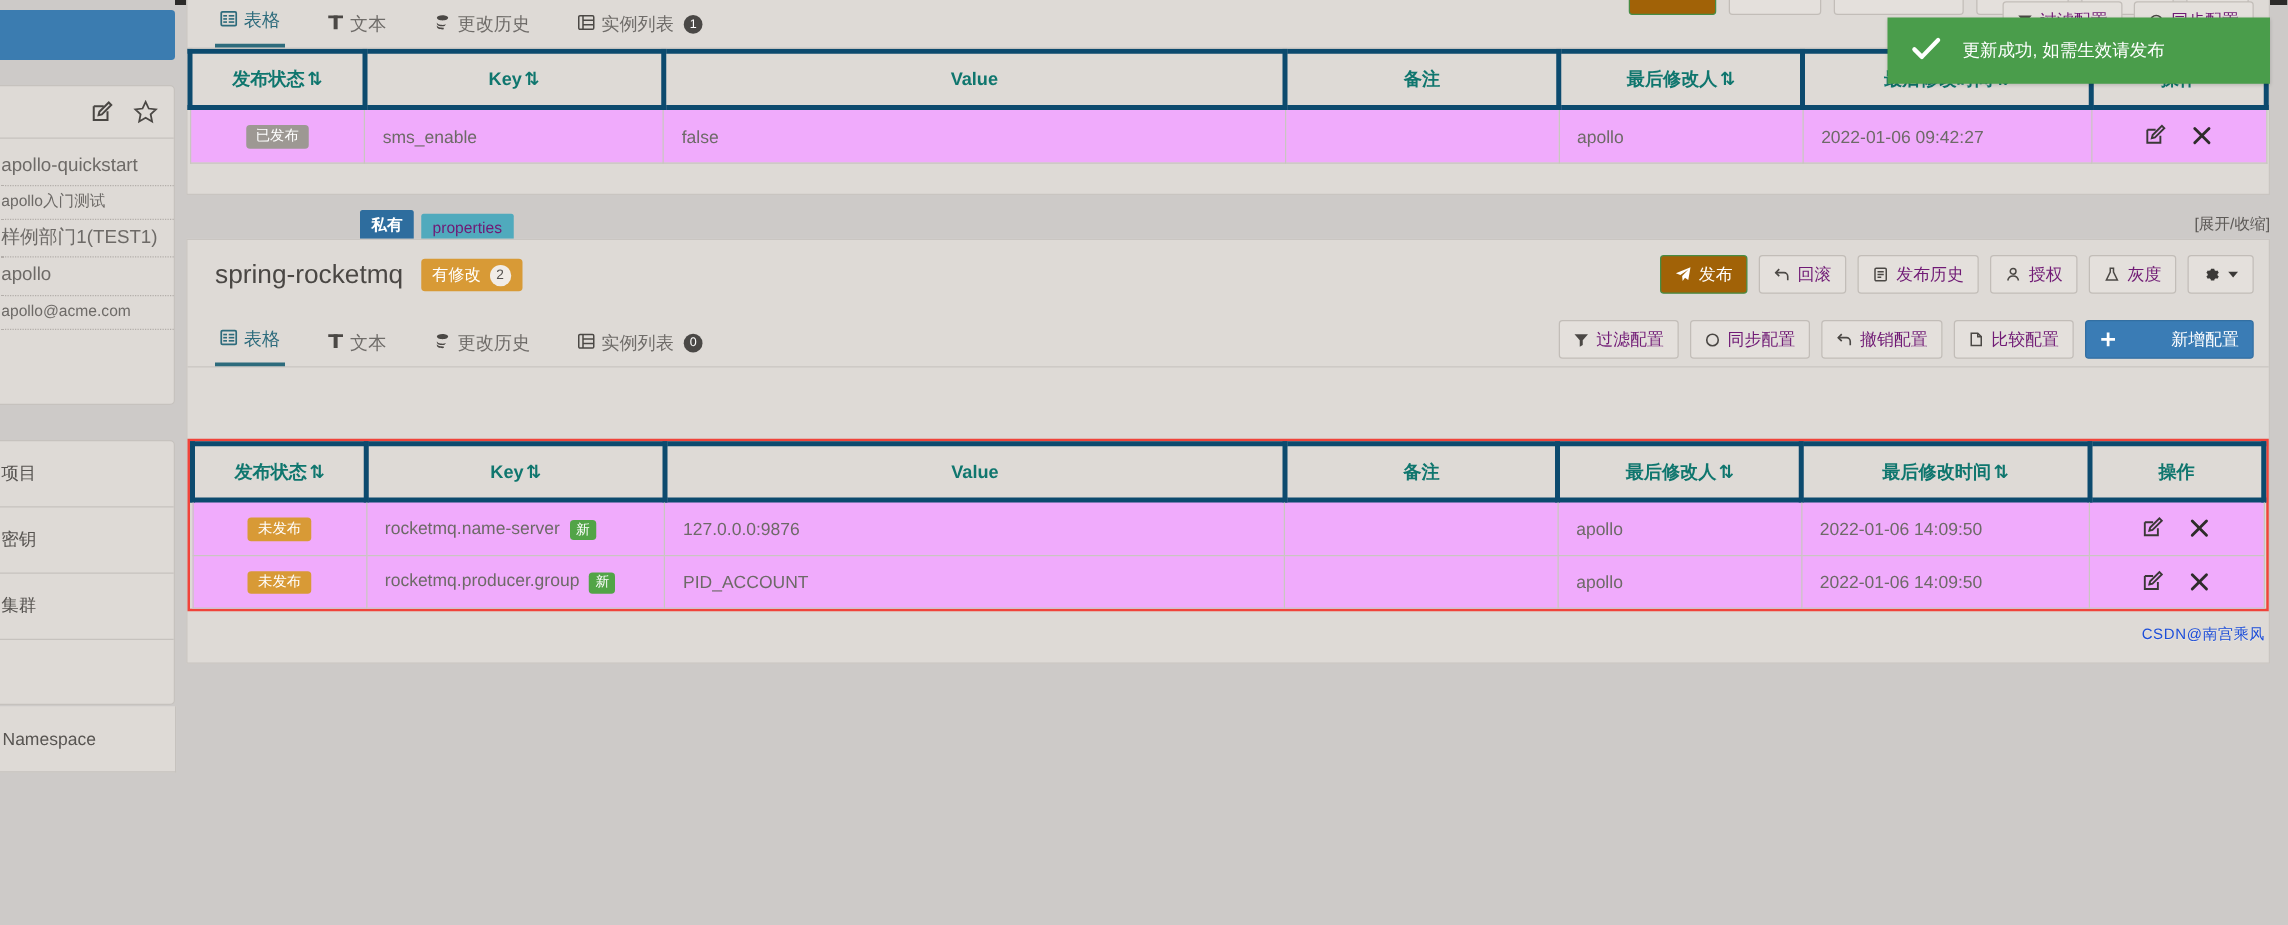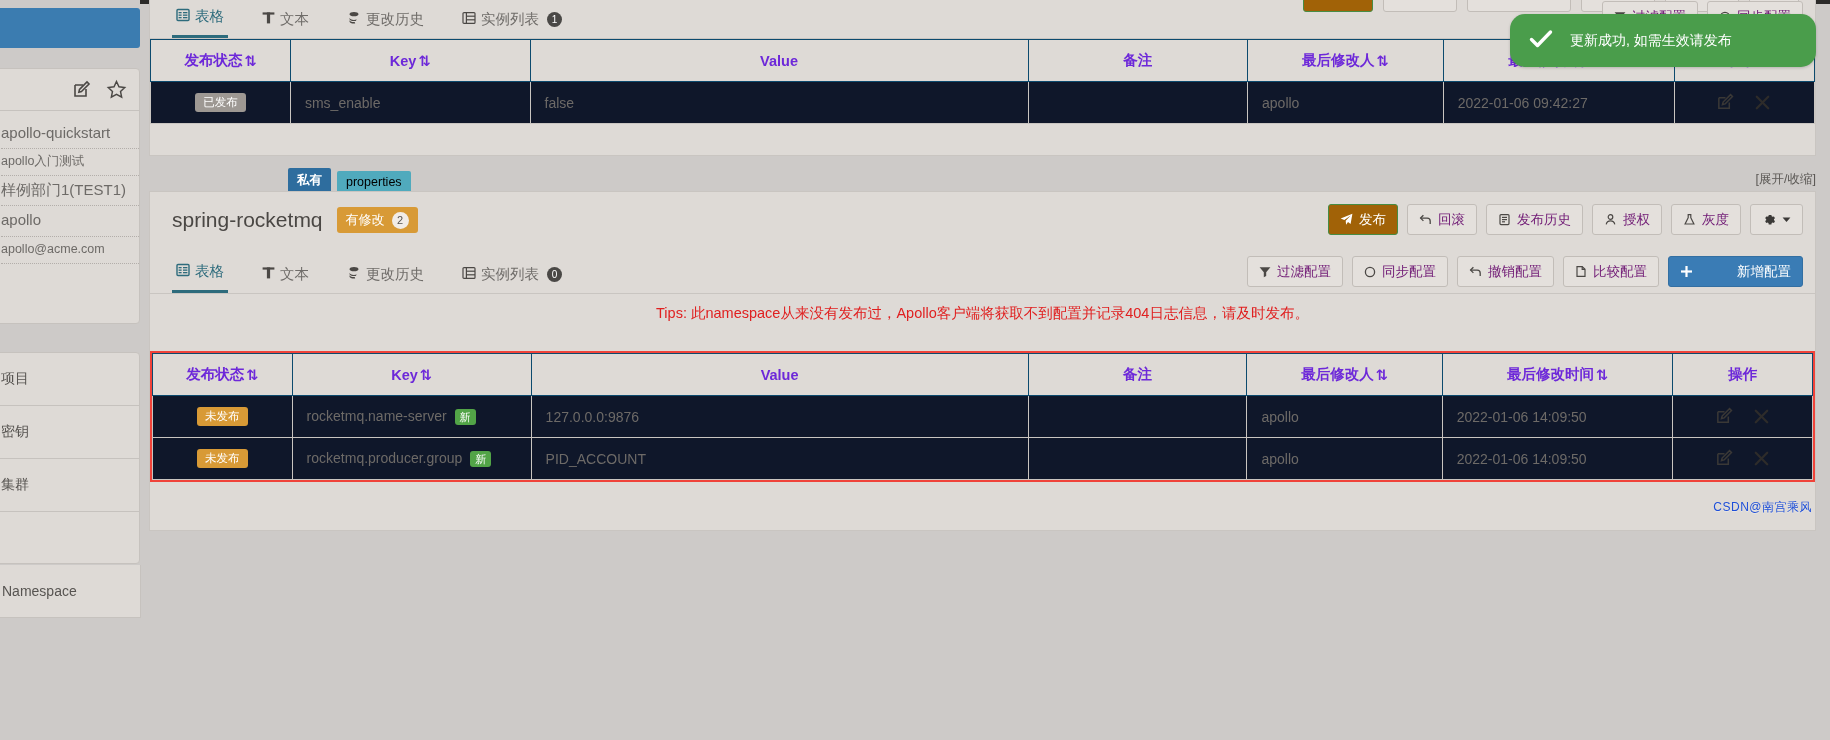--- a/index.html
+++ b/index.html
@@ -93,29 +93,29 @@
     border: 1px solid #c2bdb8; background: #e4e0dc; color: #701a75;
     cursor: pointer; white-space: nowrap;
   }
   .btn-primary { background: #3a7cb5; border-color: #336fa2; color: #fff; gap: 44px; }
   .btn-green { background: #a16207; border-color: #478c44; color: #fff; }
   .btn svg { display: block; }
 
   
   table.cfg { width: 100%; border-collapse: collapse; table-layout: fixed; }
   table.cfg th {
-    font-size: 14.5px; color: #6d28d9; font-weight: bold;
+    font-size: 14.5px; color: #0f766e; font-weight: bold;
     padding: 11px 6px; text-align: center;
-    border: 1px solid #0c4a6e; background: #dedad6;
+    border: 4px solid #0c4a6e; background: #dedad6;
     white-space: nowrap;
   }
   table.cfg td {
     font-size: 14px; color: #6d6a67;
     padding: 11px 14px; border: 1px solid #c9c5c1;
-    background: #0f172a; vertical-align: middle;
+    background: #f0abfc; vertical-align: middle;
   }
   .th-sort { display:inline-flex; align-items:center; gap:2px; }
   .col-status { width: 118px; }
   .col-key    { width: 202px; }
   .col-value  { width: 420px; }
   .col-remark { width: 185px; }
   .col-user   { width: 165px; }
   .col-time   { width: 195px; }
   .col-op     { width: 118px; }
   td.c-center { text-align: center; }
@@ -134,21 +134,21 @@
   
   .ns-tags {
     position: absolute; left: 148px; top: 168px;
     display: flex; align-items: flex-end;
   }
   .ns-tag-private {
     background: #2e6d9e; color: #fff; font-size: 12.5px;
     padding: 4px 9px; border-radius: 2px 2px 0 0; font-weight: bold;
   }
   .ns-tag-type {
-    background: #50aabd; color: #000000; font-size: 12.5px;
+    background: #50aabd; color: #701a75; font-size: 12.5px;
     padding: 4px 9px; margin-left: 6px; border-radius: 2px 2px 0 0;
   }
   .expand-link {
     position: absolute; right: 14px; top: 171px;
     font-size: 12.5px; color: #5c5956; cursor: pointer;
   }
 
   .card-bottom {
     position: absolute; left: 9px; top: 191px; right: 14px; height: 340px;
     background: #dedad6; border: 1px solid #c9c5c1;
@@ -190,21 +190,21 @@
     text-shadow: 0 1px 0 #e9e6e3;
     letter-spacing: 0.5px;
   }
 
   
   .toast {
     position: absolute; right: 14px; top: 14px;
     width: 306px; height: 53px;
     background: #4a9d4b; color: #fff;
     display: flex; align-items: center; gap: 14px;
-    padding: 0 16px; border-radius: 15px;
+    padding: 0 16px; border-radius: 0;
     box-shadow: 0 1px 3px rgba(0,0,0,.18);
     font-size: 14px; z-index: 50;
   }
   .toast svg { flex: none; }
   .topbar-dark {
     position: absolute; left: 0; top: 0; width: 1830px; height: 4px;
     background: #2b2a29;
   }
 </style>
 </head>
@@ -567,21 +567,20 @@
               <svg width="13" height="13" viewBox="0 0 13 13" fill="#ffffff">
                   <rect x="5.4" y="1" width="2.2" height="11"></rect>
                   <rect x="1" y="5.4" width="11" height="2.2"></rect>
                 </svg>
             </span>
             <span>新增配置</span>
           </button>
         </div>
       </div>
 
-      <div class="tips">Tips: 此namespace从来没有发布过，Apollo客户端将获取不到配置并记录404日志信息，请及时发布。</div>
 
       <div class="tbl-wrap-highlight">
         <table class="cfg">
           <thead>
             <tr>
               <th class="col-status">
                 <span class="th-sort">
                     <span>发布状态</span>
                 <span>⇅</span>
                   </span>

